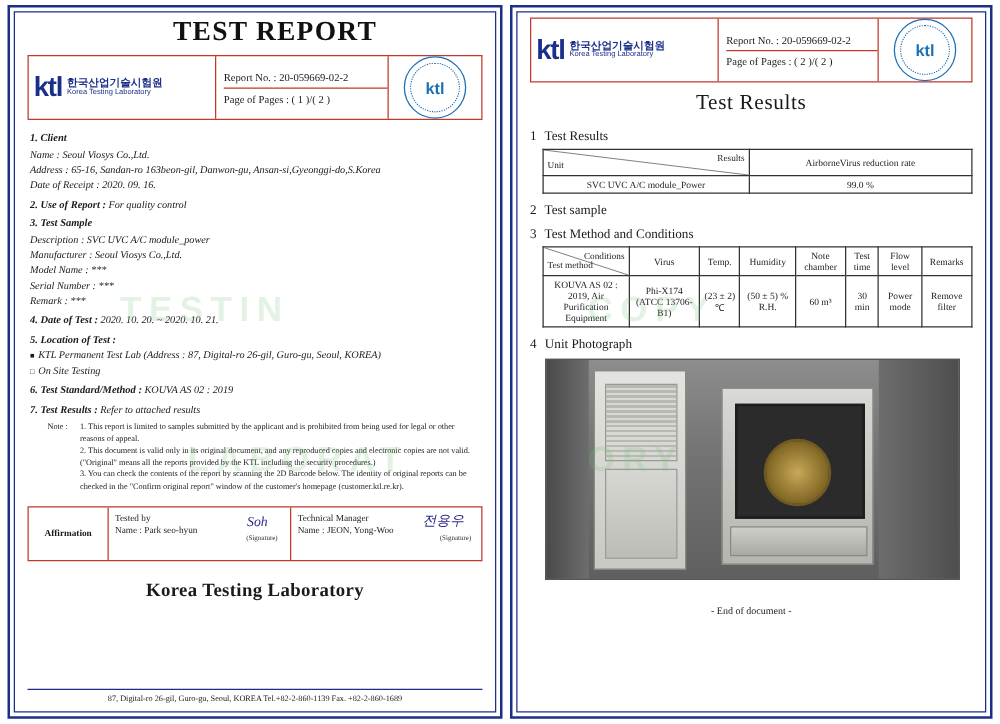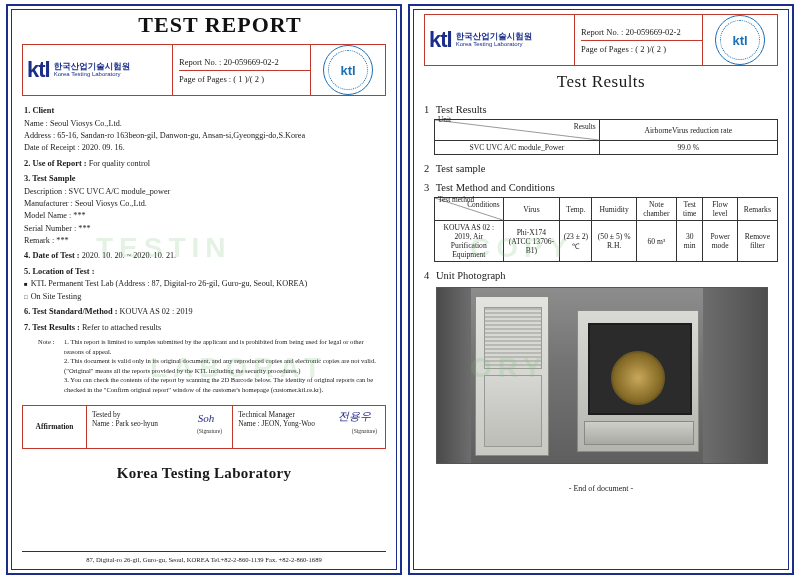--- a/index.html
+++ b/index.html
@@ -94,21 +94,21 @@
   .seal-txt{
     font-family:"Liberation Sans",sans-serif;
     font-weight:bold;font-size:13px;color:#1b6fb5;
   }
   
   .body-l{
     padding:6px 16px 0 16px;
     font-size:8.2px;
     line-height:1.5;
   }
-  .sec{margin-top:3px;}
+  .sec{margin-top:3px;font-style:italic;}
   .sec .sec-t{font-weight:bold;font-size:8.4px;}
   .sec .line{}
   .bullet-sq:before{content:"\25A0";font-size:6px;margin-right:3px;}
   .bullet-ho:before{content:"\25A1";font-size:6px;margin-right:3px;}
   .note-box{
     margin-left:14px;margin-top:3px;
     font-size:6.6px;line-height:1.45;
     display:flex;
   }
   .note-box .nl{width:26px;flex:none;}
@@ -181,21 +181,21 @@
     text-align:center;
   }
   table.grid td,table.grid th{
     border:1px solid #333;
     padding:2px 3px;
     font-weight:normal;
   }
   .diag-cell{
     position:relative;height:20px;padding:0 !important;
   }
-  .diag-cell .tl{position:absolute;left:3px;bottom:16px;font-size:7.4px;}
+  .diag-cell .tl{position:absolute;left:3px;bottom:4px;font-size:7.4px;}
   .diag-cell .tr{position:absolute;right:3px;top:2px;font-size:7.4px;}
   .diag-cell .slash{
     position:absolute;left:0;top:0;width:100%;height:100%;
   }
   .r-list{margin-left:12px;font-size:8.6px;line-height:1.7;}
   .photo-wrap{
     margin:6px 0 0 12px;
     width:330px;height:175px;
     background:#6b6b6b;
     position:relative;

